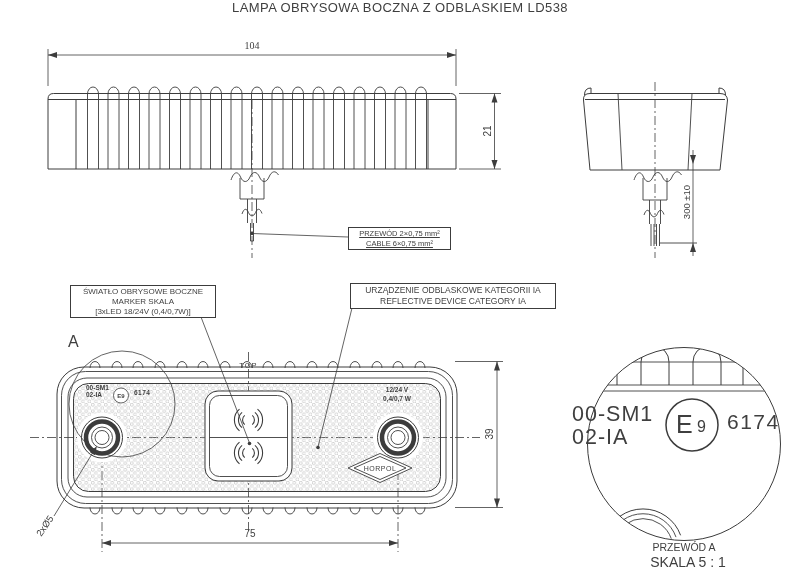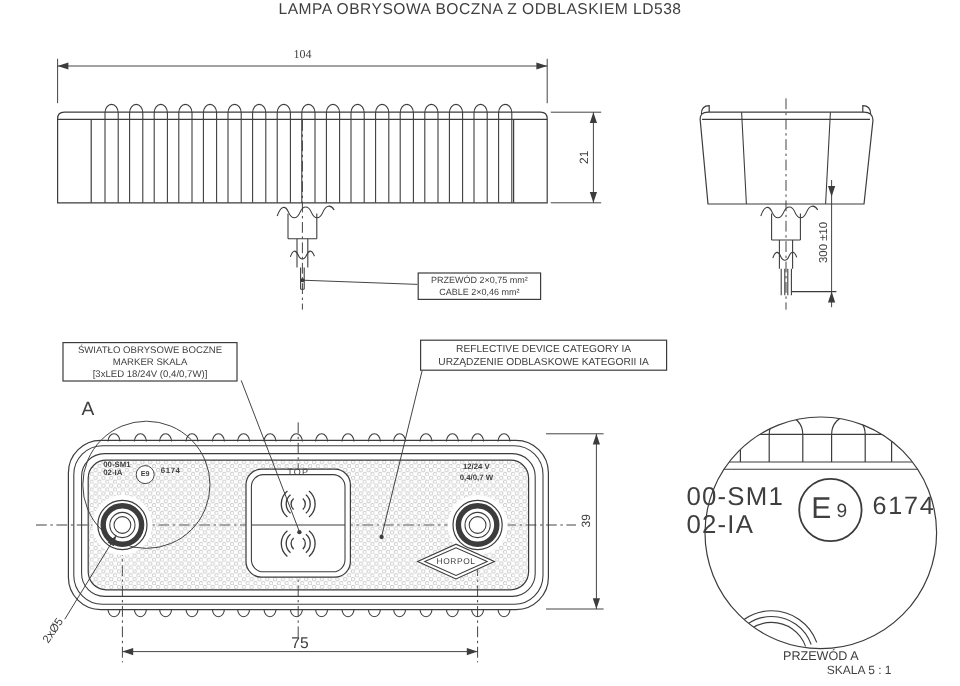--- a/index.html
+++ b/index.html
@@ -244,54 +244,54 @@
       </g>
       <circle cx="692" cy="425" r="26" stroke-width="1.5"></circle>
     </g>
   </svg>
 
   <div class="t ctr" style="left:0;top:7;width:800px;font-size:13px;letter-spacing:.4px;">LAMPA OBRYSOWA BOCZNA Z ODBLASKIEM LD538</div>
 
   <div class="t ctr" style="left:226px;top:40px;width:52px;font-size:10px;font-family:Liberation Serif, serif;">104</div>
   <div class="t ctr rot90" style="left:470px;top:125px;width:36px;height:12px;line-height:12px;font-size:10px;">21</div>
 
-  <div class="box" style="left:348px;top:227px;width:101px;height:20px;font-size:7.5px;line-height:9.5px;padding-top:1px;">
+  <div class="box" style="left:348px;top:227px;width:101px;height:20px;font-size:7.5px;line-height:9.5px;padding-top:1px;text-decoration:underline;">
     <div>PRZEWÓD 2×0,75 mm²</div>
-    <div>CABLE 2×0,46 mm²</div>
+    <div>CABLE 6×0,75 mm²</div>
   </div>
 
   <div class="t ctr rot90" style="left:657px;top:196px;width:60px;height:12px;line-height:12px;font-size:9.5px;">300 ±10</div>
 
-  <div class="box" style="left:52px;top:285px;width:144px;font-size:8px;line-height:9.8px;padding:1px 0;">
+  <div class="box" style="left:70px;top:285px;width:144px;font-size:8px;line-height:9.8px;padding:1px 0;">
     <div>ŚWIATŁO OBRYSOWE BOCZNE</div>
     <div>MARKER SKALA</div>
     <div>[3xLED 18/24V (0,4/0,7W)]</div>
   </div>
 
   <div class="box" style="left:350px;top:283px;width:204px;font-size:8.5px;line-height:11px;padding:1px 0;">
+    <div>URZĄDZENIE ODBLASKOWE KATEGORII IA</div>
     <div>REFLECTIVE DEVICE CATEGORY IA</div>
-    <div>URZĄDZENIE ODBLASKOWE KATEGORII IA</div>
   </div>
 
   <div class="t" style="left:68px;top:333px;font-size:16px;">A</div>
 
   <div class="t" style="left:86px;top:383.5px;font-size:6.5px;font-weight:bold;">00-SM1</div>
   <div class="t" style="left:86px;top:391px;font-size:6.5px;font-weight:bold;">02-IA</div>
   <div class="t ctr" style="left:113px;top:392.5px;width:16px;font-size:6px;font-weight:bold;">E9</div>
   <div class="t" style="left:134px;top:389px;font-size:6.5px;font-weight:bold;letter-spacing:.5px;">6174</div>
-  <div class="t ctr" style="left:233px;top:389px;width:31px;font-size:7.5px;font-weight:normal;letter-spacing:1px;">TOP</div>
+  <div class="t ctr" style="left:233px;top:361px;width:31px;font-size:7.5px;font-weight:normal;letter-spacing:1px;">TOP</div>
   <div class="t ctr" style="left:372px;top:386px;width:50px;font-size:6.5px;font-weight:bold;">12/24 V</div>
   <div class="t ctr" style="left:369px;top:395px;width:56px;font-size:6.5px;font-weight:bold;">0,4/0,7 W</div>
   <div class="t ctr" style="left:350px;top:464.5px;width:60px;font-size:7px;letter-spacing:.5px;">HORPOL</div>
 
   <div class="t ctr rot90" style="left:472px;top:428px;width:36px;height:12px;line-height:12px;font-size:10px;">39</div>
-  <div class="t ctr" style="left:224px;top:528px;width:52px;font-size:13px;">75</div>
+  <div class="t ctr" style="left:224px;top:528px;width:52px;font-size:10px;">75</div>
   <div class="t ctr rot56" style="left:21px;top:520px;width:48px;height:12px;line-height:12px;font-size:9.5px;">2xØ5</div>
 
   <div class="t" style="left:572px;top:402px;font-size:21.5px;letter-spacing:1px;">00-SM1</div>
   <div class="t" style="left:572px;top:424.5px;font-size:21.5px;letter-spacing:1px;">02-IA</div>
   <div class="t" style="left:676px;top:410px;font-size:25px;">E</div>
   <div class="t" style="left:697px;top:418px;font-size:16px;">9</div>
   <div class="t" style="left:727px;top:410px;font-size:21px;letter-spacing:1.5px;">6174</div>
   <div class="t ctr" style="left:602px;top:541px;width:164px;font-size:10.5px;">PRZEWÓD A</div>
-  <div class="t ctr" style="left:634px;top:553.5px;width:164px;font-size:10px;">SKALA 5 : 1</div>
+  <div class="t ctr" style="left:606px;top:553.5px;width:164px;font-size:14px;">SKALA 5 : 1</div>
 
 </div>
 
 </body></html>

